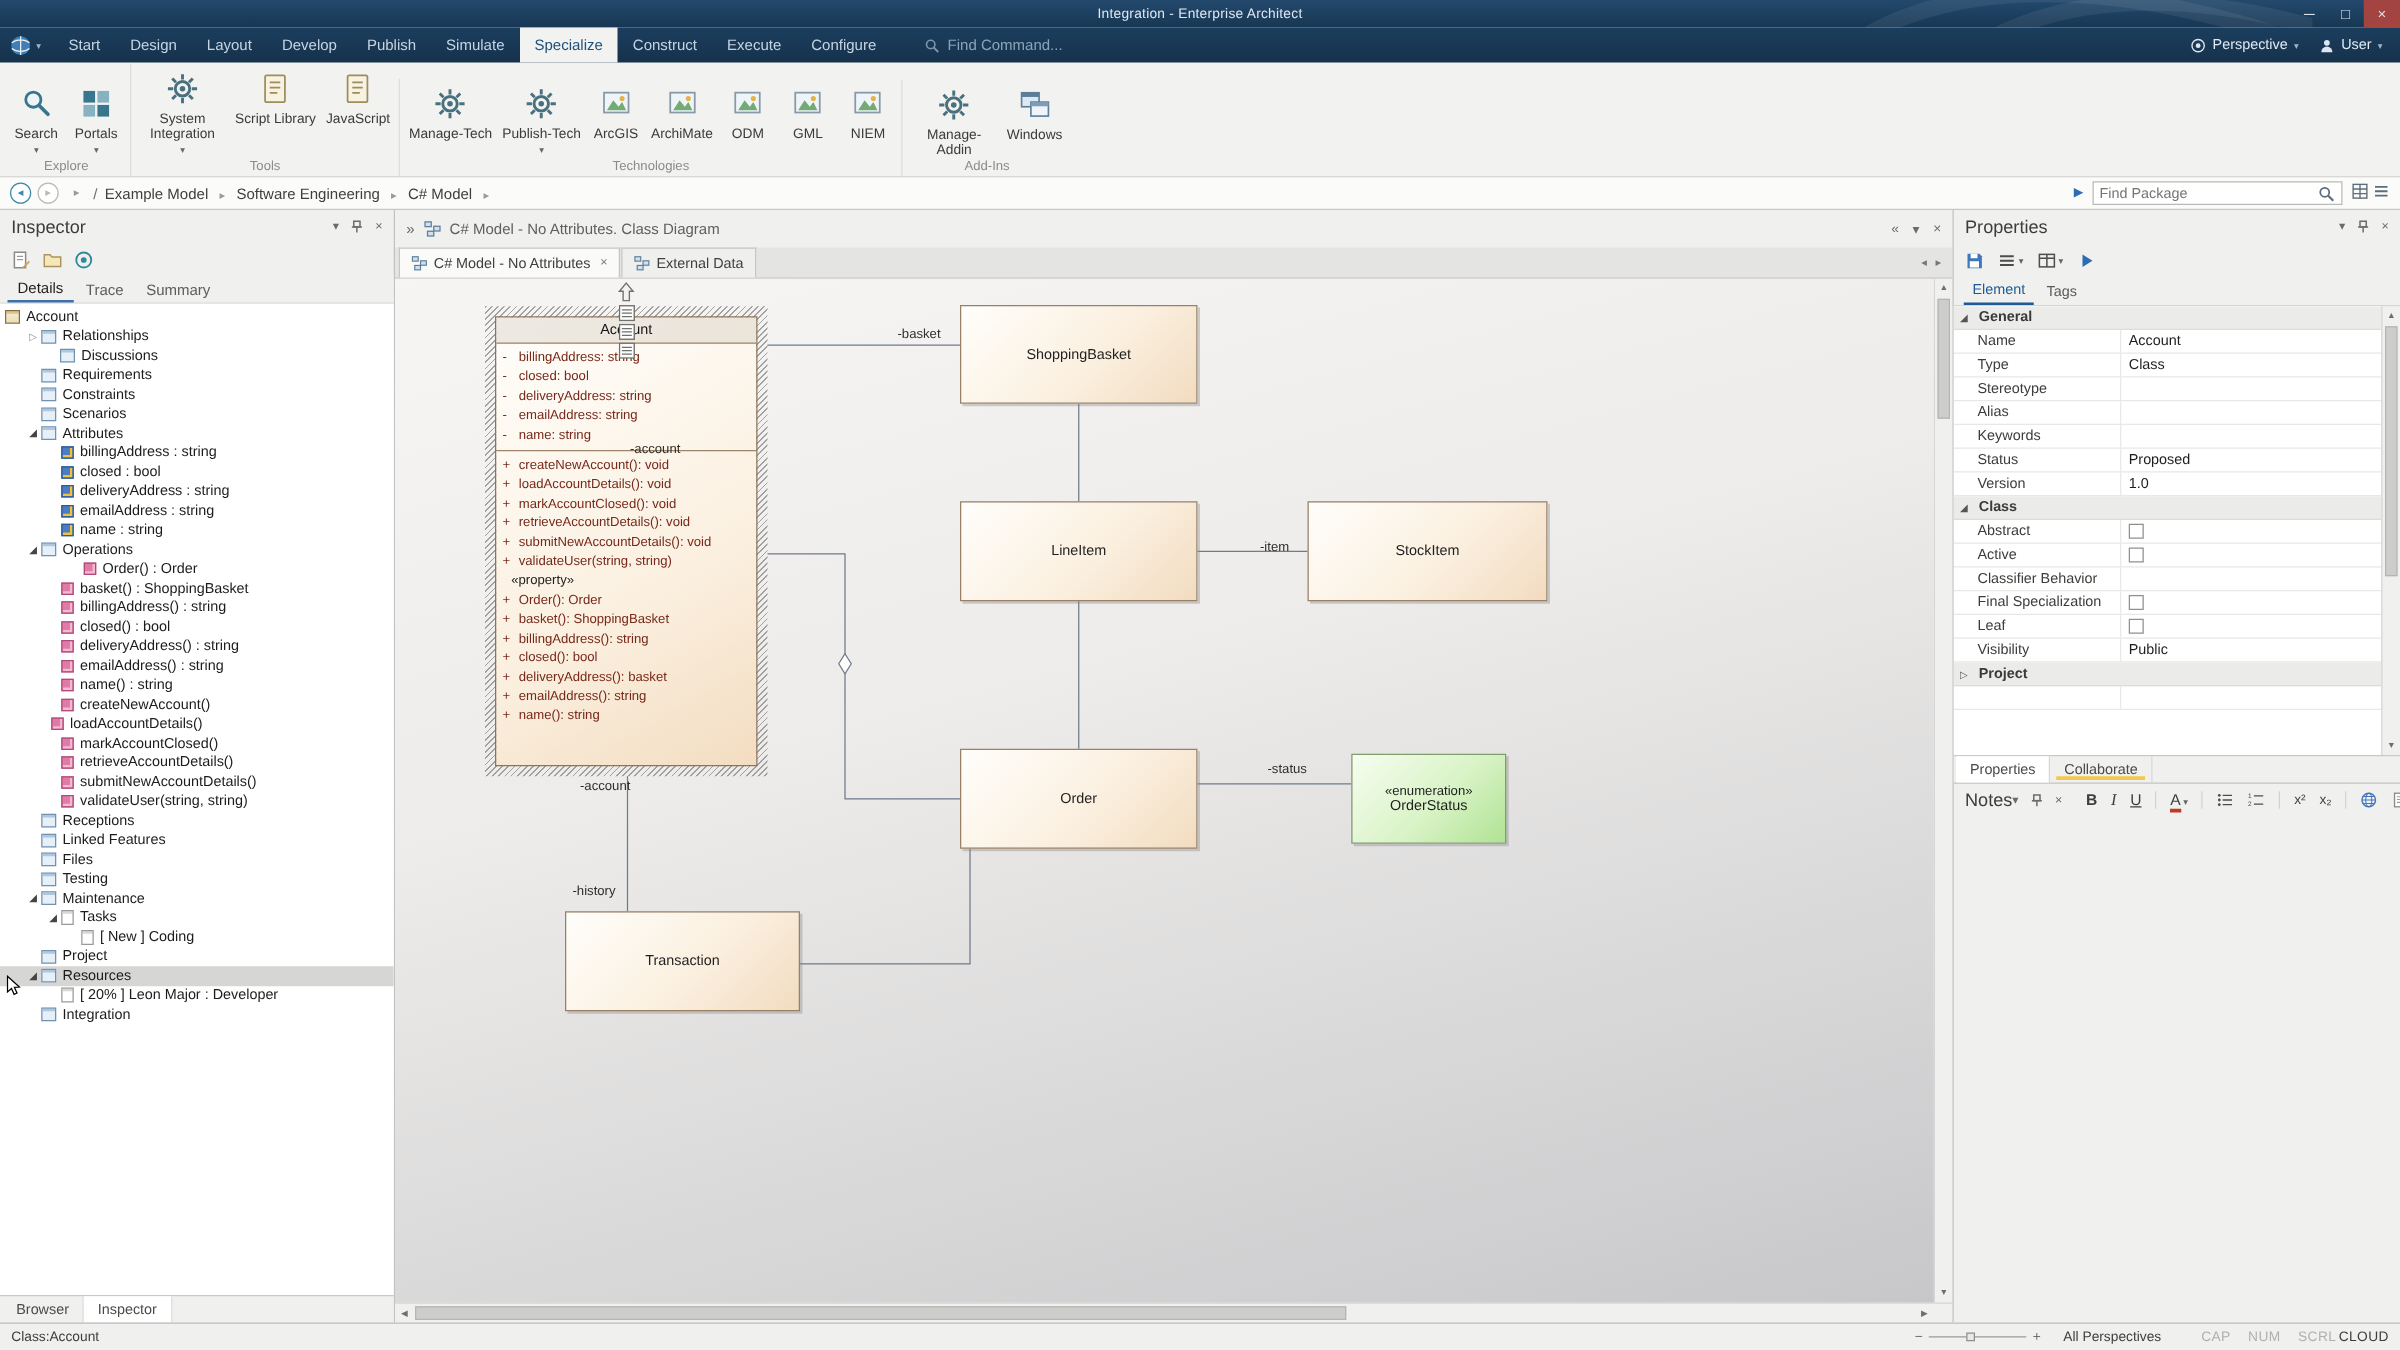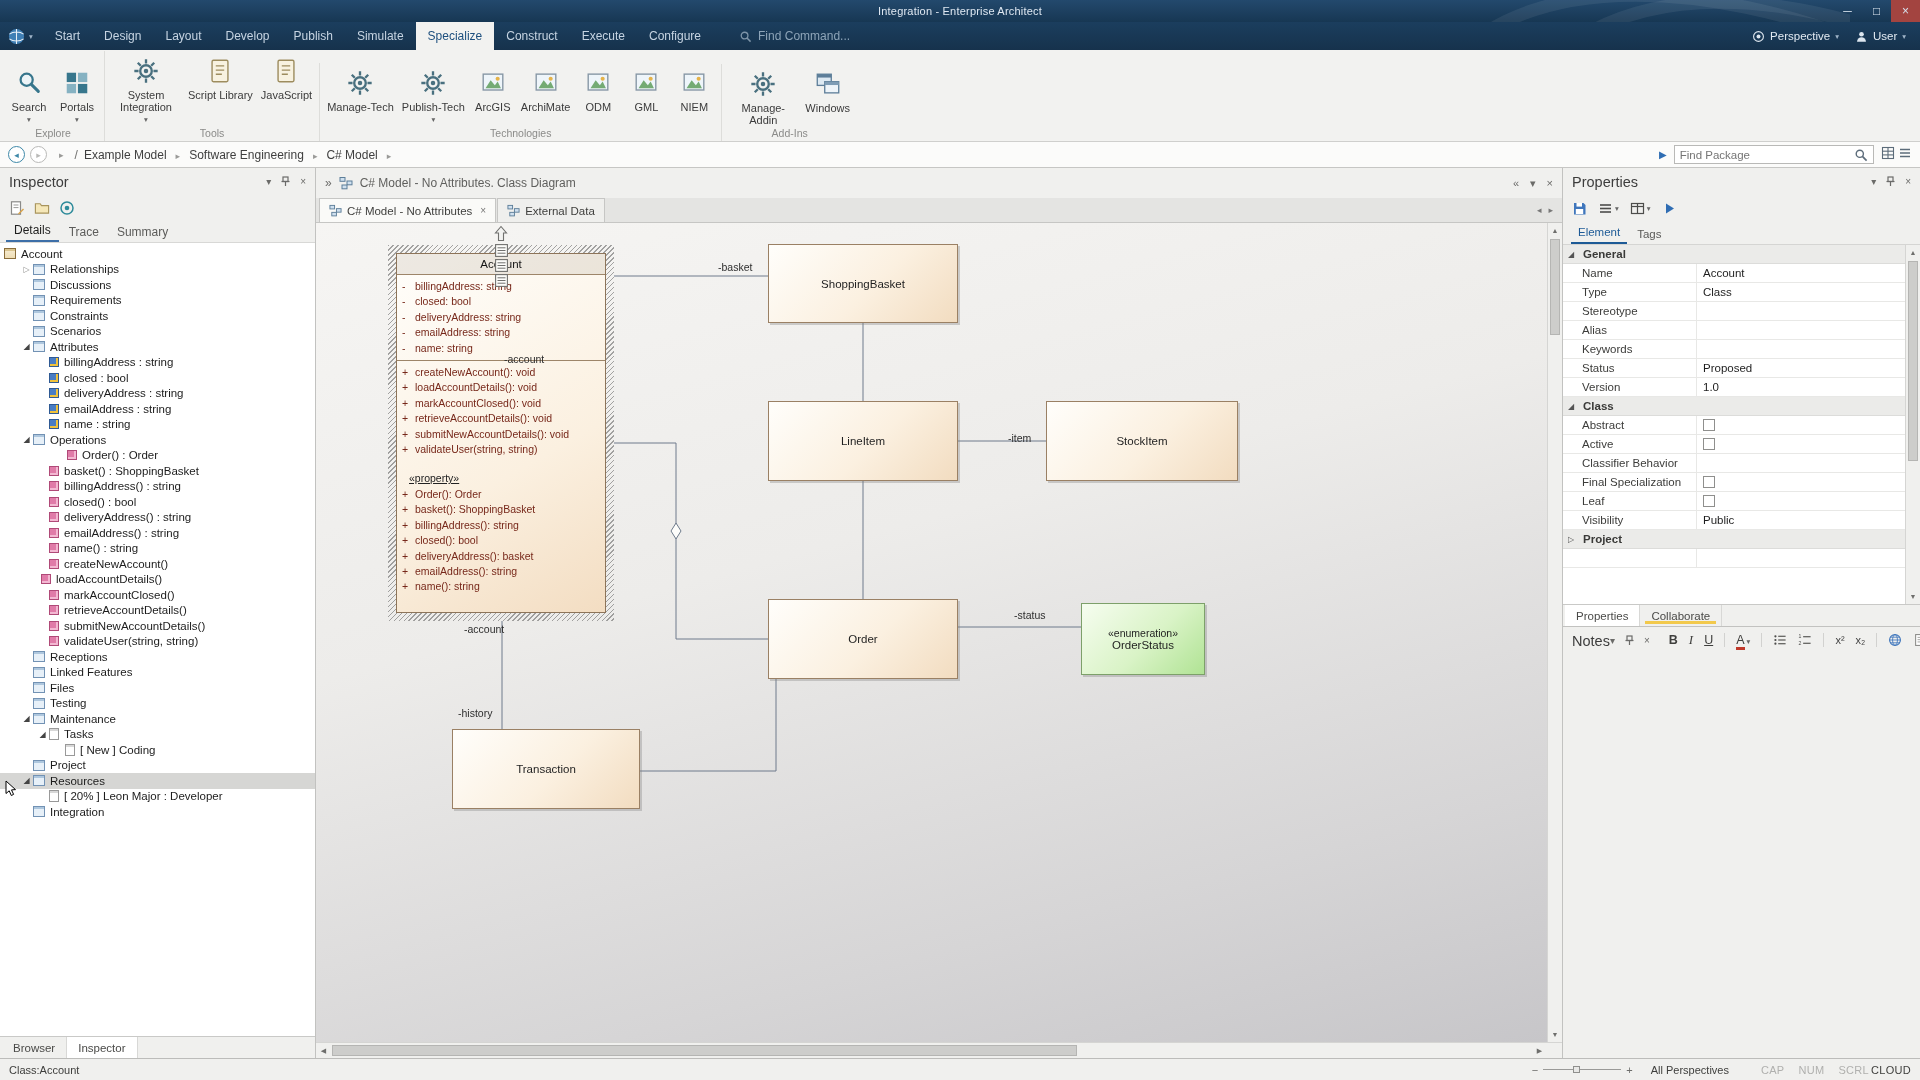--- a/index.html
+++ b/index.html
@@ -106,21 +106,21 @@
 .node.enum{background:linear-gradient(135deg,#f6fdf0 0%,#d9f3c6 55%,#b0e394 100%);border-color:#7da06a;}
 .clabel{position:absolute;z-index:4;font-size:10.5px;color:#2e2e2e;white-space:nowrap;}
 .sel-hatch{position:absolute;z-index:2;background:repeating-linear-gradient(135deg,rgba(95,95,95,.55) 0px,rgba(95,95,95,.55) 1px,transparent 1px,transparent 3.5px);}
 .account-box{position:absolute;z-index:3;border:1px solid #8d7459;background:linear-gradient(150deg,#fffefb 0%,#fbf0e0 60%,#f3ddc2 100%);display:flex;flex-direction:column;font-size:10.5px;cursor:default;}
 .acc-title{flex:0 0 auto;height:21px;display:flex;align-items:center;justify-content:center;font-size:11.5px;color:#151515;border-bottom:1px solid #9d8569;background:rgba(190,180,165,.28);}
 .acc-sec{padding:4px 2px 4px 5px;}
 .acc-sec.attrs{border-bottom:1px solid #9d8569;}
 .acc-sec.ops{flex:1;}
 .feat{display:flex;line-height:15.4px;color:#77281a;}
 .feat .pm{width:13px;flex:0 0 auto;}
-.stereo-line{line-height:15.4px;color:#222;padding-left:7px;margin-top:14px;text-decoration:underline;}
+.stereo-line{line-height:15.4px;color:#222;padding-left:7px;margin-top:0;}
 .floaters{position:absolute;z-index:6;display:flex;flex-direction:column;gap:2px;align-items:center;}
 .floaters .svgicon{width:13px;height:13px;}
 .floaters .svgicon.big{width:14px;height:17px;}
 
 
 .vscroll{width:15px;flex:0 0 auto;background:#f0f0ee;border-left:1px solid #d5d5d3;display:flex;flex-direction:column;align-items:center;}
 .hscroll{height:16px;flex:0 0 auto;background:#f0f0ee;border-top:1px solid #d5d5d3;display:flex;align-items:center;}
 .sbtn{width:15px;height:15px;display:flex;align-items:center;justify-content:center;font-size:7px;color:#6e6e6c;flex:0 0 auto;}
 .vtrack{flex:1;width:100%;position:relative;}
 .vthumb{position:absolute;left:2px;right:2px;background:#cdcdcb;border:1px solid #b5b5b3;}
@@ -509,21 +509,21 @@
       <div class="tree" id="tree">
           <div class="trow" style="padding-left:4px">
             <span class="ti ti-class"></span>
             <span>Account</span>
           </div>
           <div class="trow" style="padding-left:20px">
             <span class="tarrow c">▷</span>
             <span class="ti ti-cat"></span>
             <span>Relationships</span>
           </div>
-          <div class="trow" style="padding-left:20px">
+          <div class="trow" style="padding-left:35px">
             <span class="tarrow"></span>
             <span class="ti ti-cat"></span>
             <span>Discussions</span>
           </div>
           <div class="trow" style="padding-left:20px">
             <span class="tarrow"></span>
             <span class="ti ti-cat"></span>
             <span>Requirements</span>
           </div>
           <div class="trow" style="padding-left:20px">

